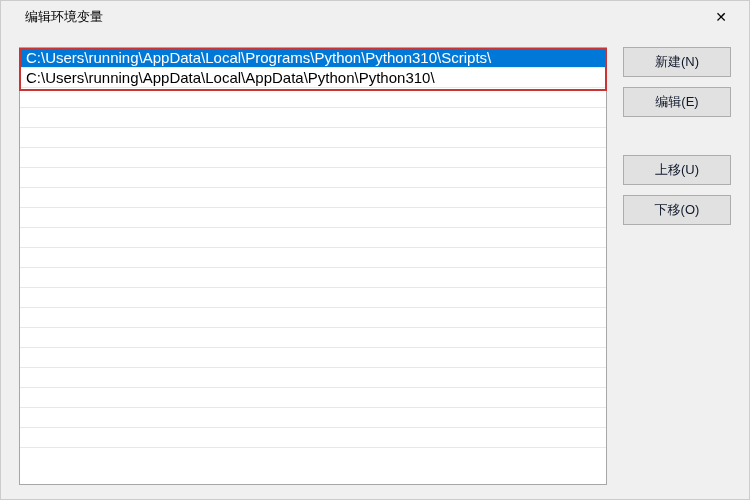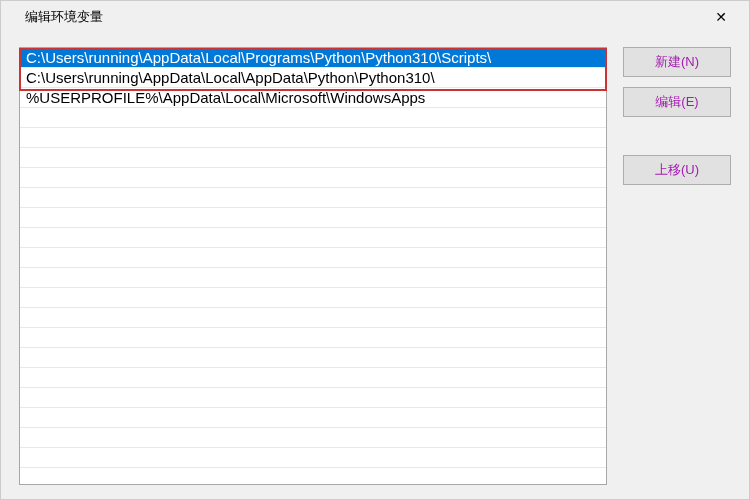--- a/index.html
+++ b/index.html
@@ -85,21 +85,21 @@
       width: 108px;
       display: flex;
       flex-direction: column;
       gap: 10px;
     }
     .btn {
       height: 30px;
       background: #e1e1e1;
       border: 1px solid #adadad;
       font-size: 13px;
-      color: #a21caf;
+      color: #0f172a;
       cursor: pointer;
       font-family: inherit;
     }
     .spacer-small { height: 18px; }
     .spacer-large { height: 30px; }
   </style>
 </head>
 <body>
 
 <div class="dialog">
@@ -107,21 +107,20 @@
     <div class="title-text">编辑环境变量</div>
     <div class="close-btn">
       <span>✕</span>
     </div>
   </div>
   <div class="content">
     <div class="list-container">
       <div class="highlight-box"></div>
       <div class="list-item selected">C:\Users\running\AppData\Local\Programs\Python\Python310\Scripts\</div>
       <div class="list-item">C:\Users\running\AppData\Local\AppData\Python\Python310\</div>
-      <div class="list-item">%USERPROFILE%\AppData\Local\Microsoft\WindowsApps</div>
       <div class="empty-row"></div>
       <div class="empty-row"></div>
       <div class="empty-row"></div>
       <div class="empty-row"></div>
       <div class="empty-row"></div>
       <div class="empty-row"></div>
       <div class="empty-row"></div>
       <div class="empty-row"></div>
       <div class="empty-row"></div>
       <div class="empty-row"></div>
@@ -132,16 +131,17 @@
       <div class="empty-row"></div>
       <div class="empty-row"></div>
       <div class="empty-row"></div>
       <div class="empty-row"></div>
     </div>
     <div class="button-col">
       <button class="btn">新建(N)</button>
       <button class="btn">编辑(E)</button>
       <div class="spacer-small"></div>
       <button class="btn">上移(U)</button>
+      <button class="btn">下移(O)</button>
       <div class="spacer-large"></div>
     </div>
   </div>
 </div>
 
 </body></html>

